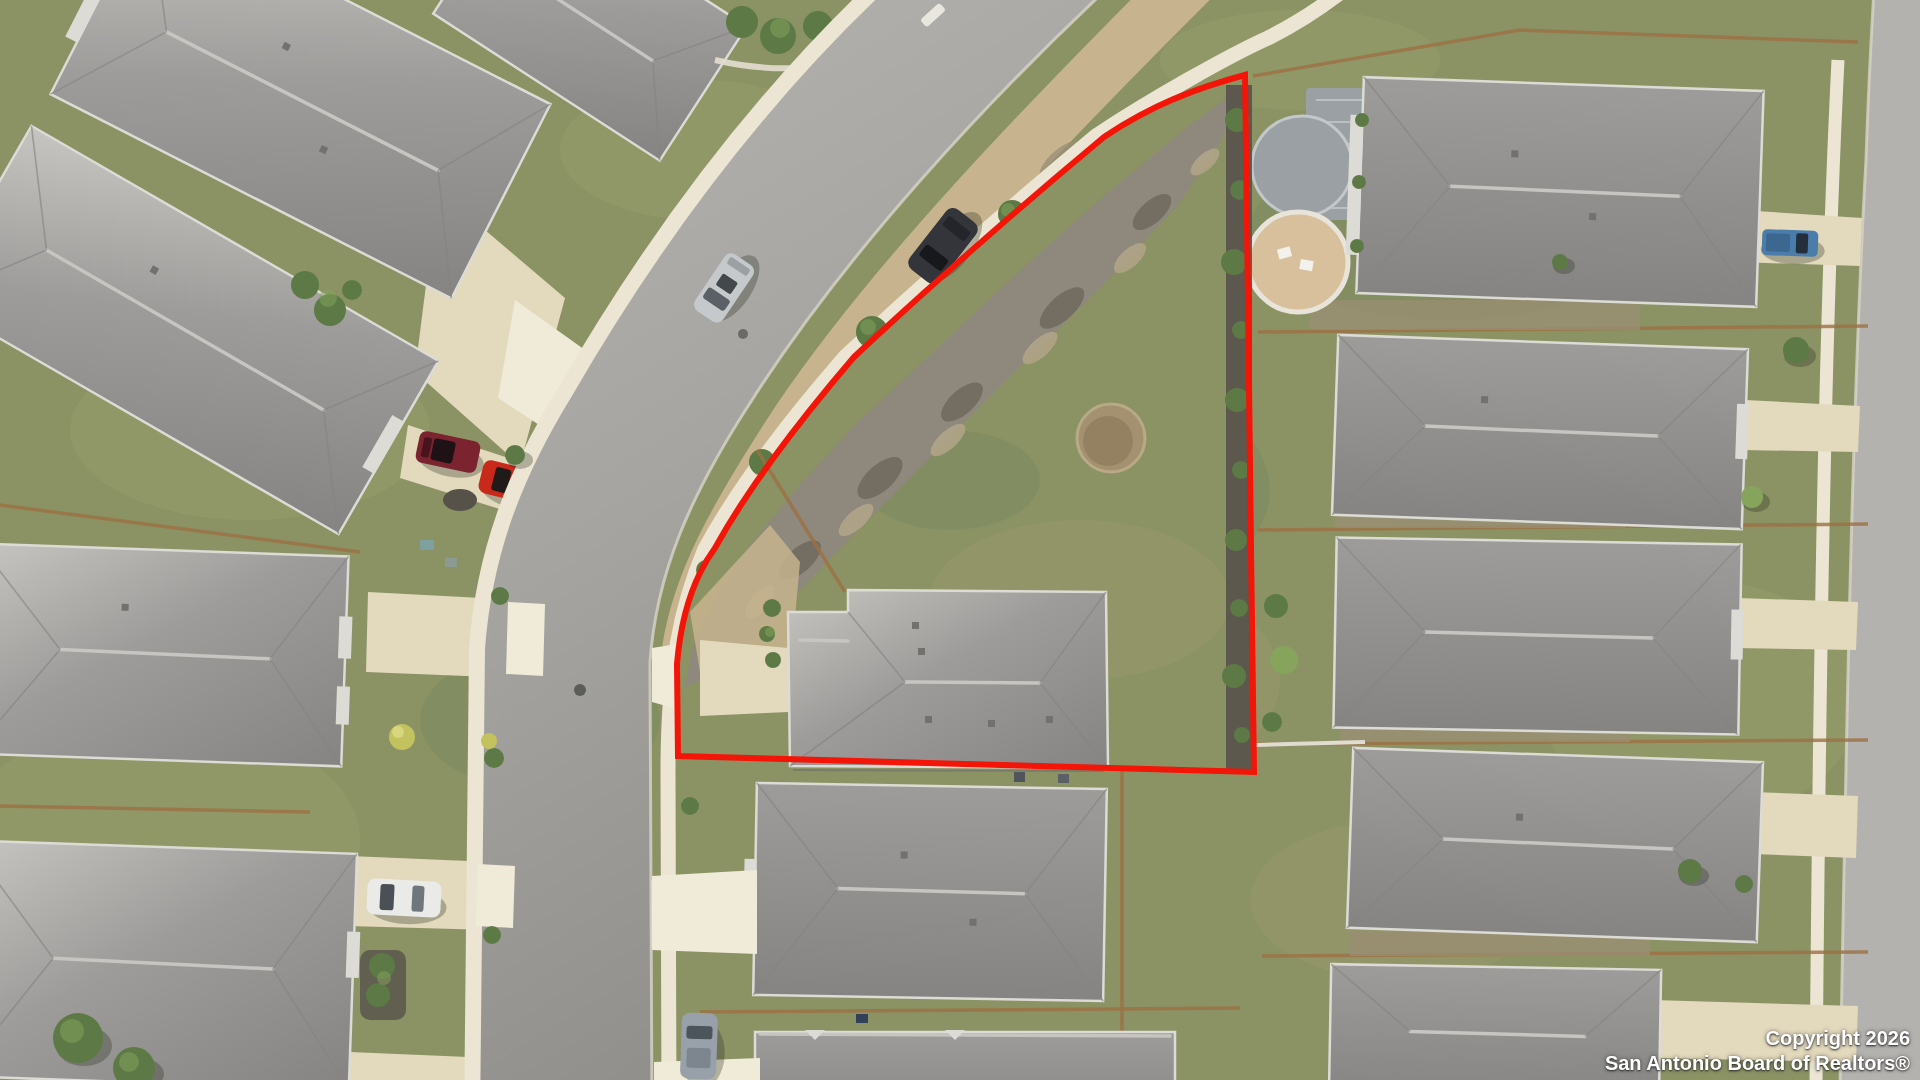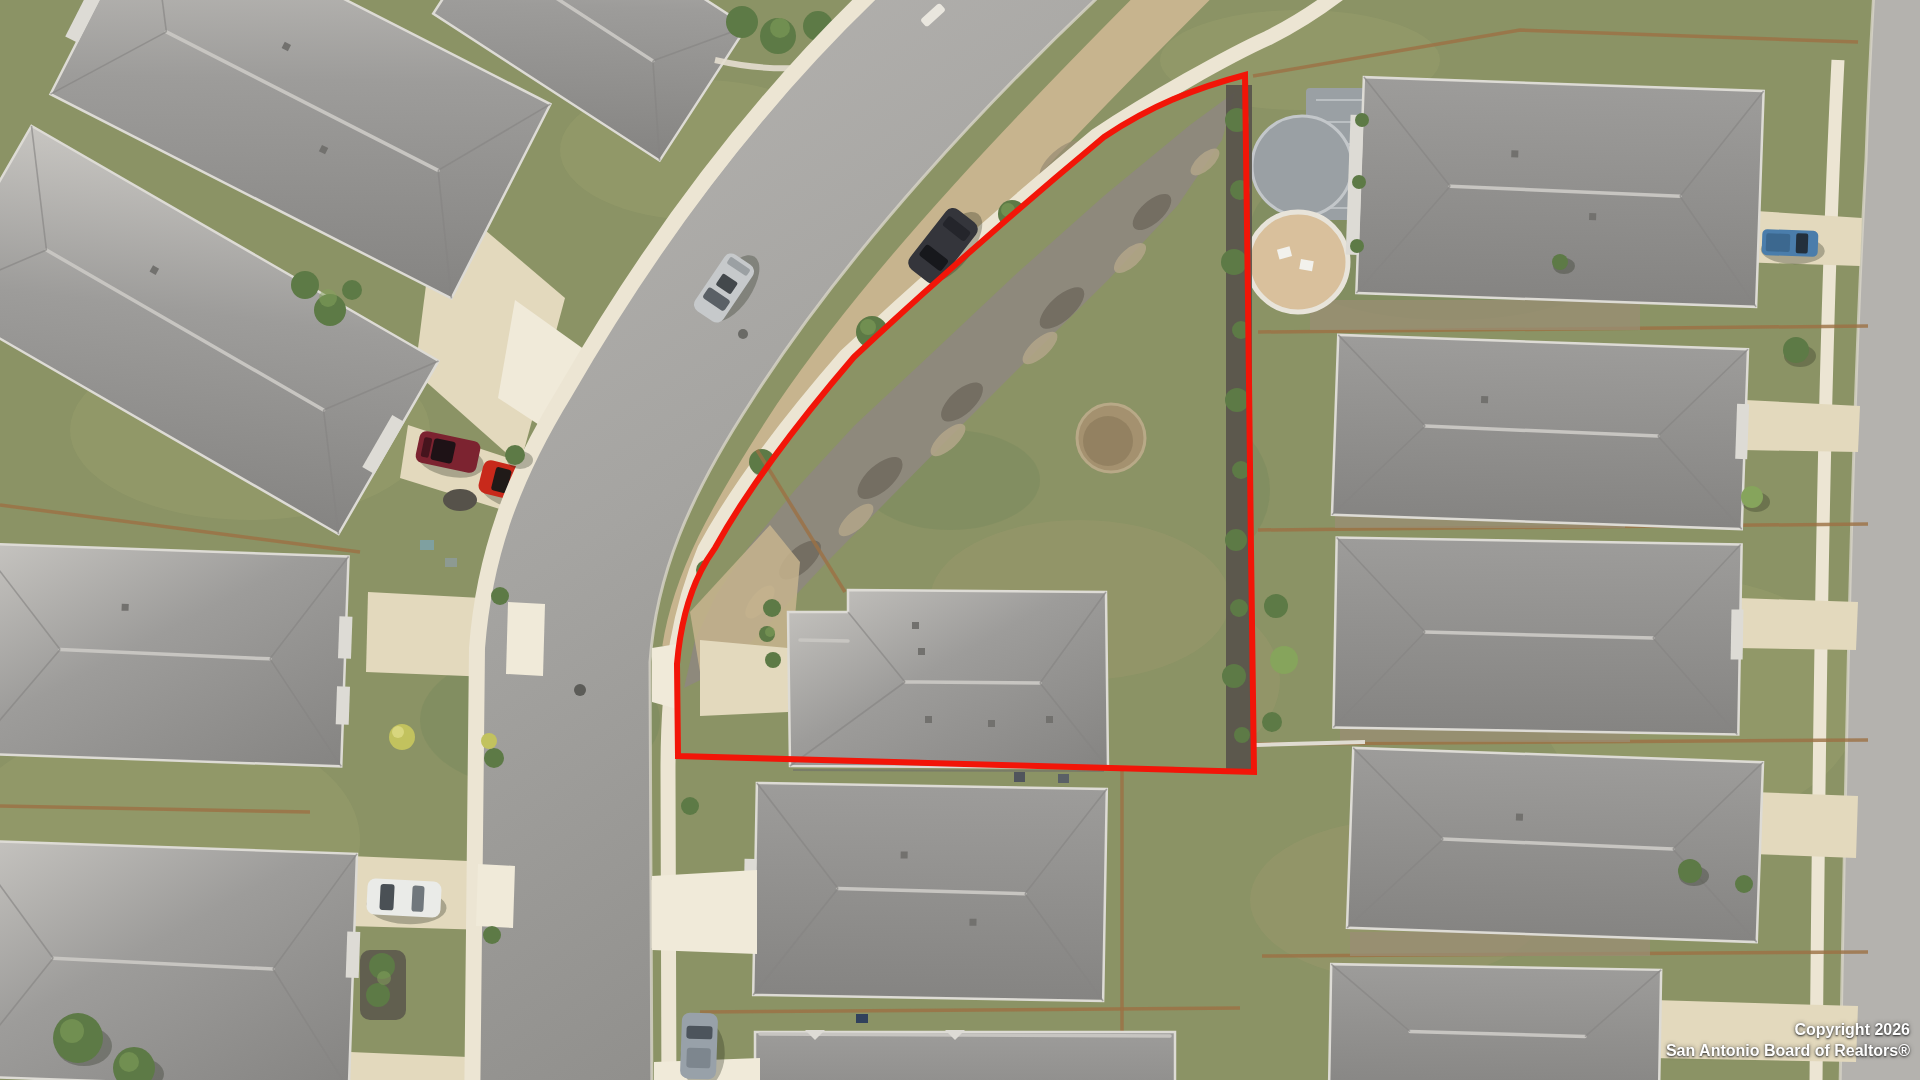--- a/index.html
+++ b/index.html
@@ -16,22 +16,22 @@
   .drive{fill:var(--driveway);}
   .apron{fill:var(--apron);}
   .sw{fill:none;stroke:var(--sidewalk);}
   .curb{fill:none;stroke:#d8d4c8;stroke-width:3;opacity:.8;}
   .fence{fill:none;stroke:var(--fence);stroke-width:3.5;opacity:.8;}
   .tree{fill:var(--tree);}
   .treehi{fill:var(--tree_light);opacity:.5;}
   .shad{fill:var(--shadow);}
   .gravel{fill:var(--dirt_dark);opacity:.75;}
   .patch{opacity:.32;}
-  #watermark{position:absolute;right:10px;bottom:19px;text-align:right;color:#fff;
-    font-weight:bold;font-size:16px;line-height:1.28;
+  #watermark{position:absolute;right:10px;bottom:3px;text-align:right;color:#fff;
+    font-weight:bold;font-size:20px;line-height:1.28;
     text-shadow:0 1px 2px rgba(40,40,40,.95),0 0 4px rgba(40,40,40,.6);}
 </style>
 </head>
 <body>
 
 <div id="stage">
 <svg viewBox="0 0 1920 1080" width="1920" height="1080">
   <defs>
     <linearGradient id="roofG" x1="0" y1="0" x2="1" y2="1">
       <stop offset="0" style="stop-color:var(--roof_light)"></stop>

